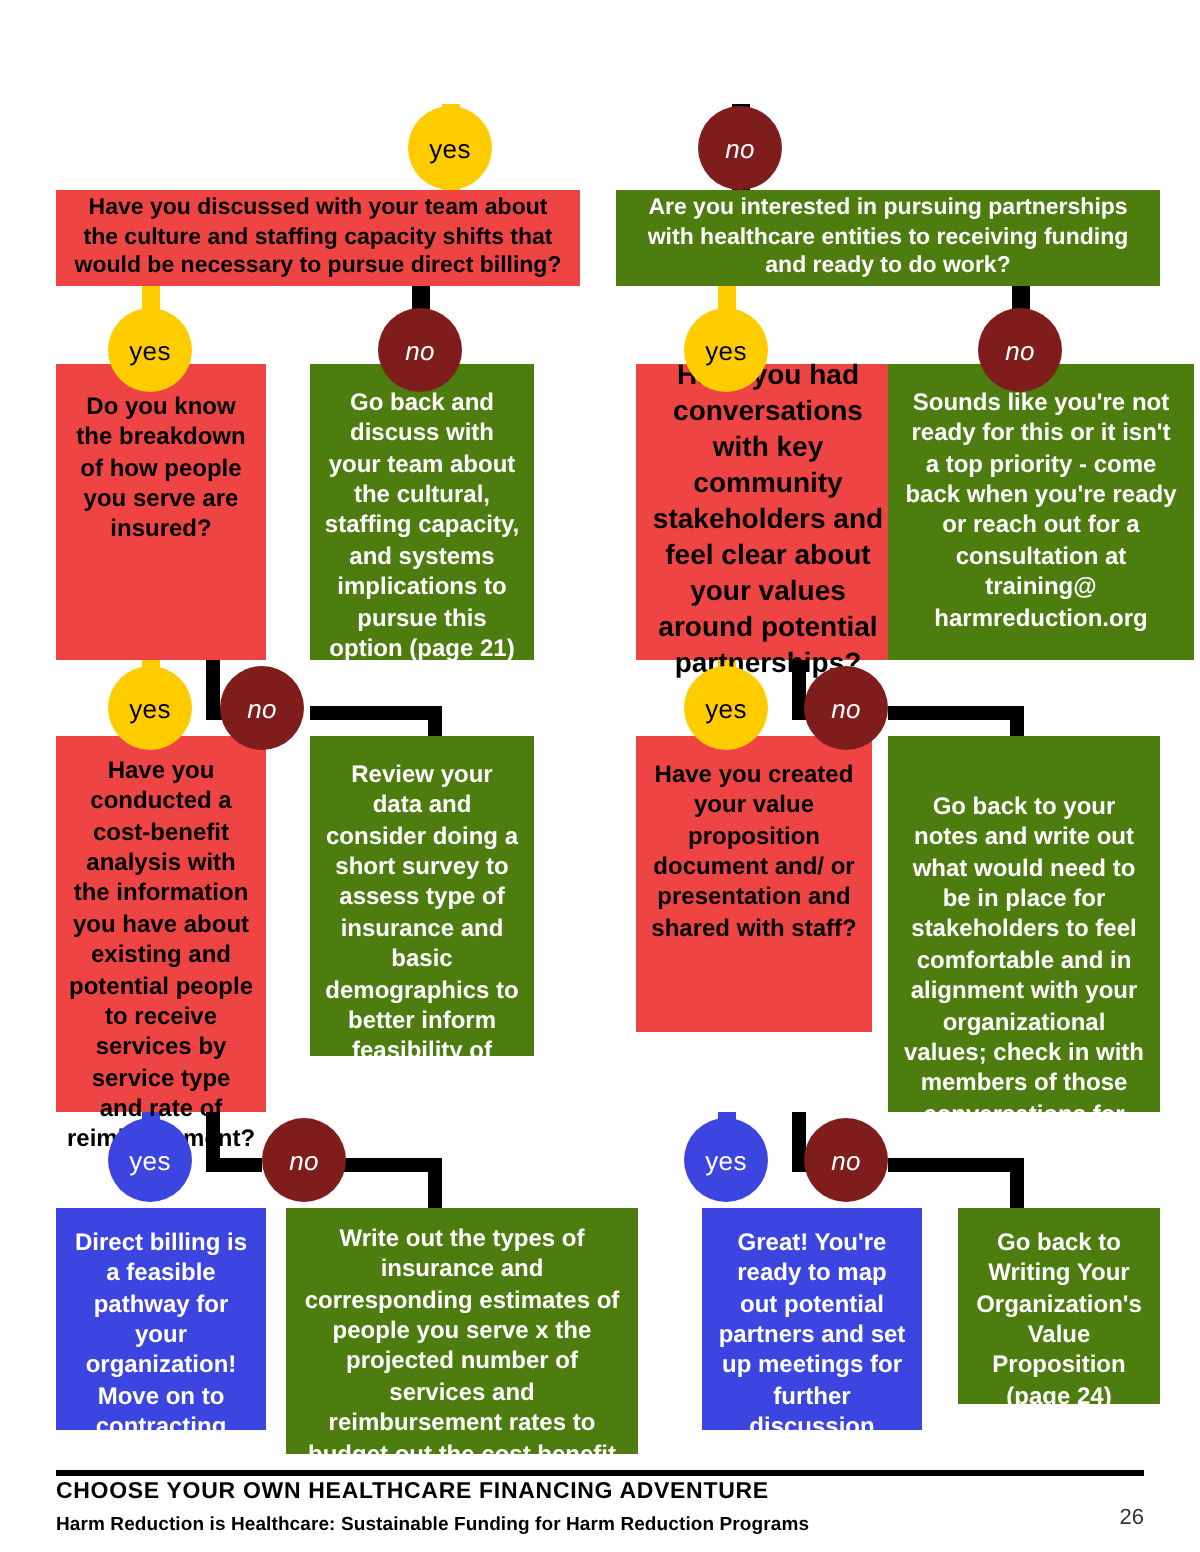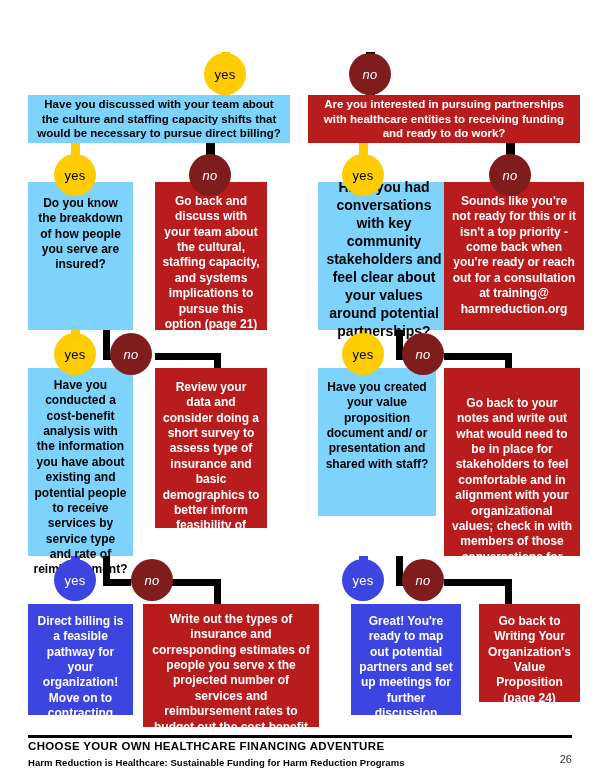--- a/index.html
+++ b/index.html
@@ -25,22 +25,22 @@
     position: absolute;
     z-index: 3;
     display: flex;
     align-items: center;
     justify-content: center;
     text-align: center;
     font-weight: bold;
     line-height: 1.28;
     padding: 6px 7px;
   }
-  .box.yellow { background: #7dd3fc; color: #000000; }
-  .box.black  { background: #b91c1c; color: #ffffff; }
+  .box.yellow { background: #ef4444; color: #000000; }
+  .box.black  { background: #4d7c0f; color: #ffffff; }
   .box.blue   { background: #3D45E0; color: #ffffff; }
   .box.outline {
     background: #ffffff; color: #000000;
     border: 4px solid #000000;
   }
 
   
   .pill {
     position: absolute;
     z-index: 4;
@@ -155,21 +155,21 @@
 
   <div class="box yellow" style="left:28px;top:182px;width:105px;height:148px;font-size:12px;align-items:flex-start;padding-top:14px;">
     <span>Do you know the breakdown of how people you serve are insured?</span>
   </div>
   <div class="box black" style="left:155px;top:182px;width:112px;height:148px;font-size:12px;align-items:flex-start;padding-top:12px;">
     <span>Go back and discuss with your team about the cultural, staffing capacity, and systems implications to pursue this option (page 21)</span>
   </div>
   <div class="box yellow" style="left:318px;top:182px;width:132px;height:148px;font-size:14px;align-items:center;padding-top:14px;">
     <span>Have you had conversations with key community stakeholders and feel clear about your values around potential partnerships?</span>
   </div>
-  <div class="box black" style="left:444px;top:182px;width:140px;height:148px;font-size:12px;align-items:flex-start;padding-top:12px;">
+  <div class="box black" style="left:444px;top:182px;width:153px;height:148px;font-size:12px;align-items:flex-start;padding-top:12px;">
     <span>Sounds like you're not ready for this or it isn't a top priority - come back when you're ready or reach out for a consultation at training@ harmreduction.org</span>
   </div>
 
   <div class="pill yes-y" style="left:54px;top:333px;">
     <span>yes</span>
   </div>
   <div class="pill no-k" style="left:110px;top:333px;">
     <span>no</span>
   </div>
   <div class="pill yes-y" style="left:342px;top:333px;">

